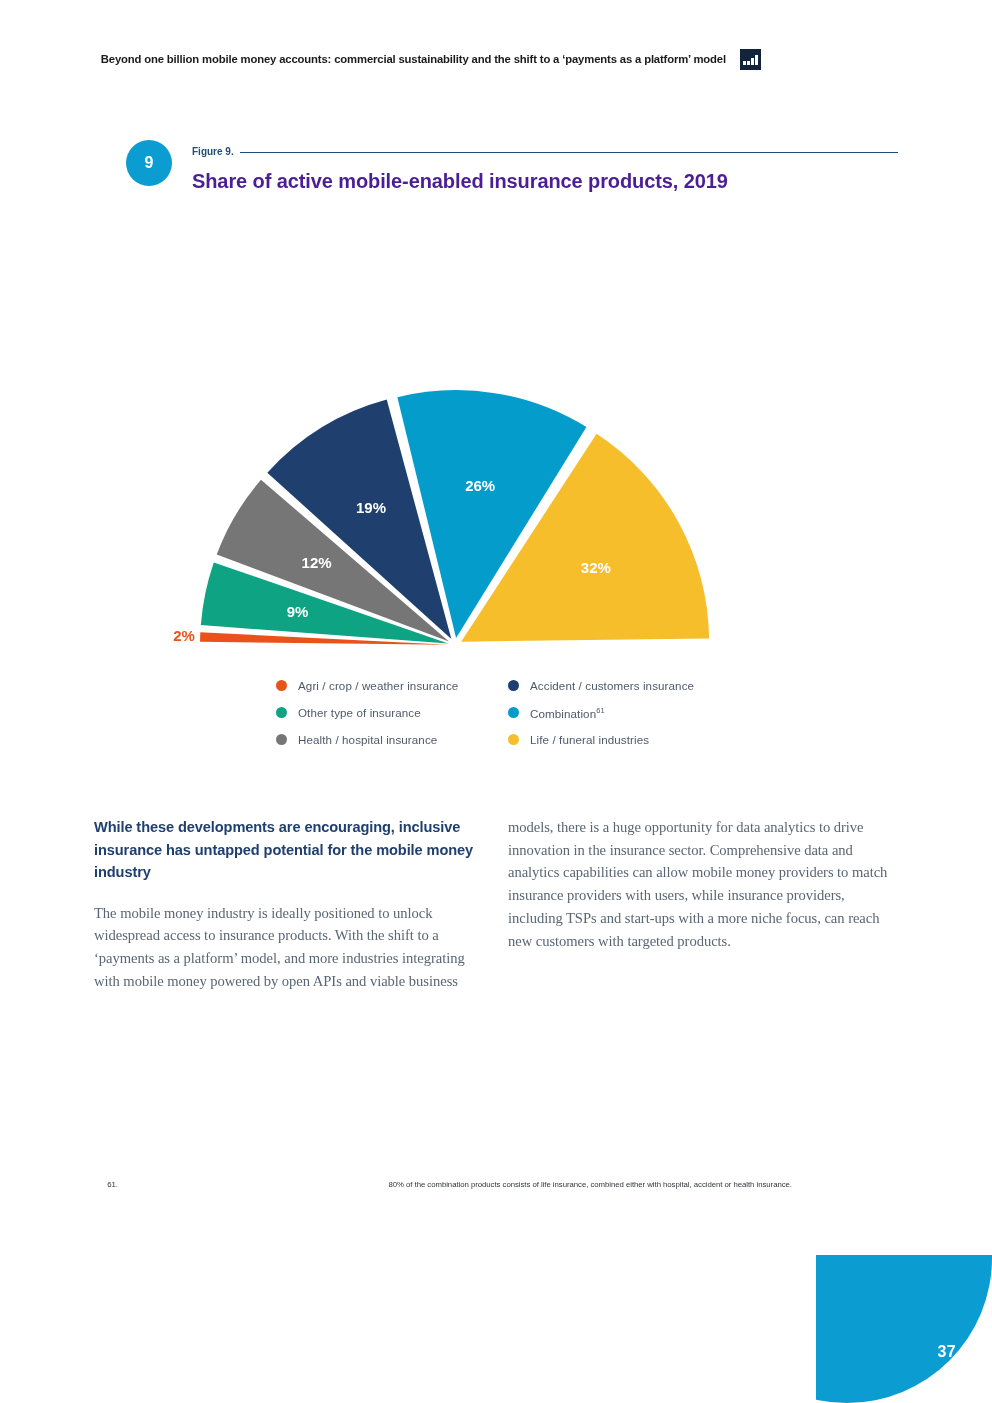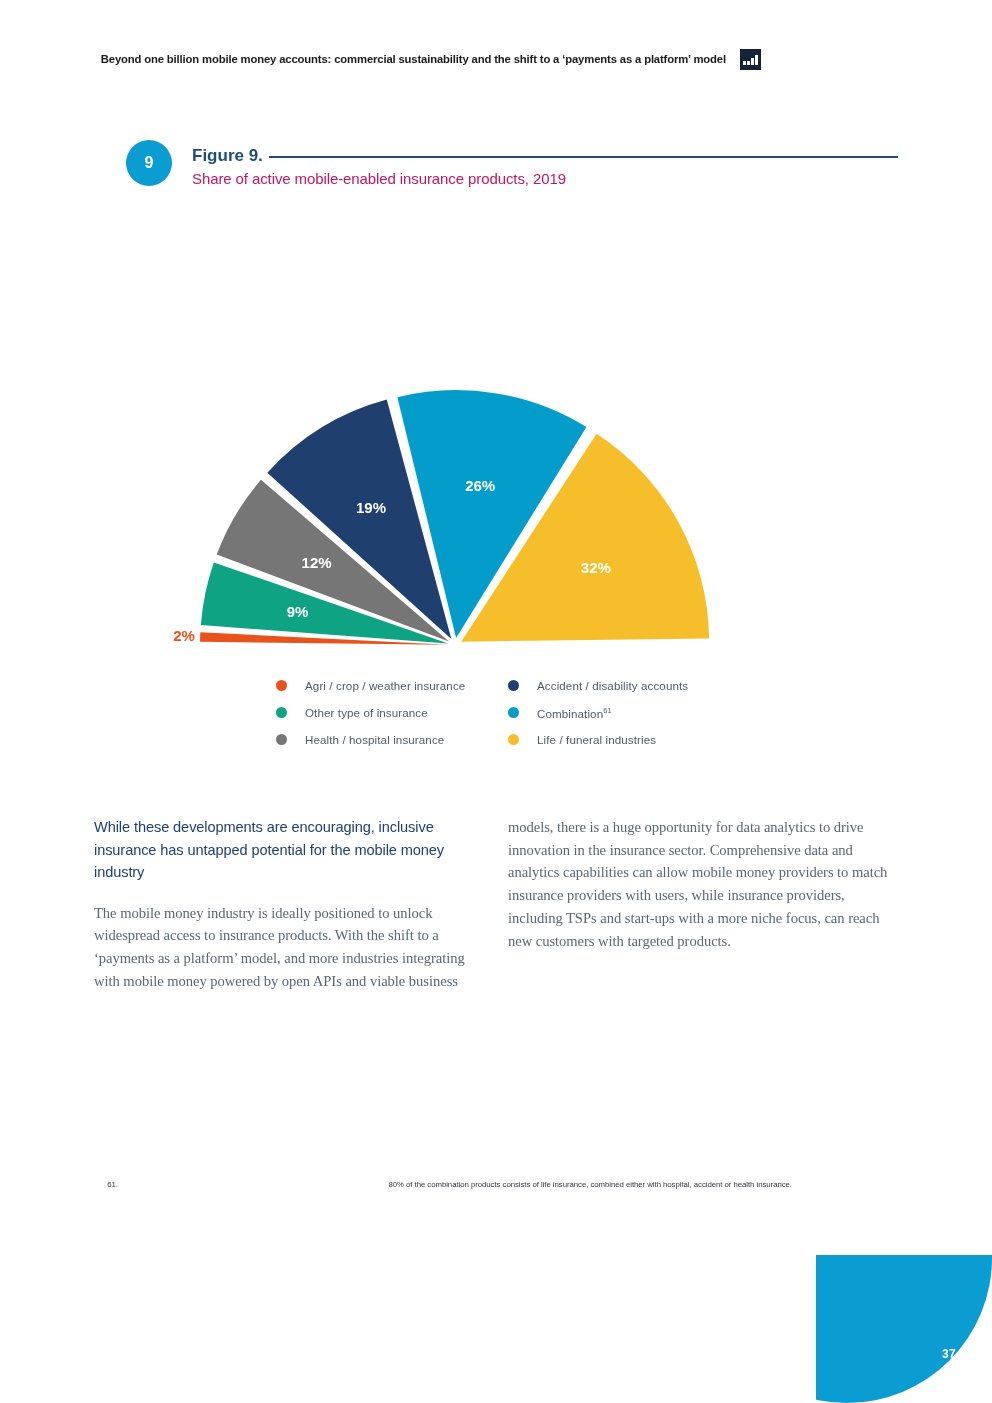--- a/index.html
+++ b/index.html
@@ -84,39 +84,39 @@
   }
   .fig-label-row {
     position: absolute;
     left: 192px;
     top: 146px;
     width: 706px;
     display: flex;
     align-items: center;
   }
   .fig-label {
-    font-size: 17px;
+    font-size: 10px;
     font-weight: bold;
     color: #1f4e79;
     white-space: nowrap;
   }
   .fig-rule {
     flex: 1;
     height: 1.2px;
     background: #1f4e79;
     margin-left: 6px;
     margin-top: 2px;
   }
   .fig-title {
     position: absolute;
     left: 192px;
     top: 170px;
-    font-size: 15px;
-    font-weight: normal;
-    color: #be185d;
+    font-size: 20px;
+    font-weight: bold;
+    color: #4c1d95;
     letter-spacing: -0.1px;
     white-space: nowrap;
   }
 
   
   .chart-wrap {
     position: absolute;
     left: 140px;
     top: 255px;
     width: 780px;
@@ -153,41 +153,40 @@
     height: 11px;
     border-radius: 50%;
     flex: 0 0 auto;
     margin-right: 11px;
   }
   .legend-text {
     font-size: 11.6px;
     color: #4e5a6b;
     letter-spacing: 0.1px;
     white-space: nowrap;
-    margin-left: 7px;
   }
   .legend-text sup {
     font-size: 7.5px;
     font-weight: normal;
     vertical-align: super;
   }
 
   
   .col {
     position: absolute;
     width: 385px;
     top: 816px;
   }
   .col-left  { left: 94px; }
   .col-right { left: 508px; }
   .lede {
     margin: 0 0 18px 0;
     font-size: 14.6px;
     line-height: 22.5px;
-    font-weight: normal;
+    font-weight: bold;
     color: #1f3f6e;
     letter-spacing: -0.1px;
   }
   .body-p {
     margin: 0;
     font-size: 14.6px;
     line-height: 22.7px;
     color: #5a6674;
     letter-spacing: -0.05px;
     font-family: Liberation Serif, serif;
@@ -227,21 +226,21 @@
     bottom: 0;
     width: 290px;
     height: 290px;
     border-radius: 50%;
     background: #0b9dd1;
   }
   .page-number {
     position: absolute;
     right: 36px;
     bottom: 42px;
-    font-size: 12px;
+    font-size: 16px;
     font-weight: bold;
     color: #ffffff;
     letter-spacing: 0.3px;
   }
 </style>
 </head>
 <body>
 
 <div id="page">
 
@@ -281,21 +280,21 @@
       </svg>
   </div>
 
   <div class="legend" id="legend">
       <div class="legend-item">
         <span class="legend-dot" style="background: rgb(232, 83, 27);"></span>
         <span class="legend-text">Agri / crop / weather insurance</span>
       </div>
       <div class="legend-item">
         <span class="legend-dot" style="background: rgb(31, 63, 110);"></span>
-        <span class="legend-text">Accident / disability accounts</span>
+        <span class="legend-text">Accident / customers insurance</span>
       </div>
       <div class="legend-item">
         <span class="legend-dot" style="background: rgb(14, 163, 130);"></span>
         <span class="legend-text">Other type of insurance</span>
       </div>
       <div class="legend-item">
         <span class="legend-dot" style="background: rgb(4, 156, 203);"></span>
         <span class="legend-text">Combination<sup>61</sup></span>
       </div>
       <div class="legend-item">

